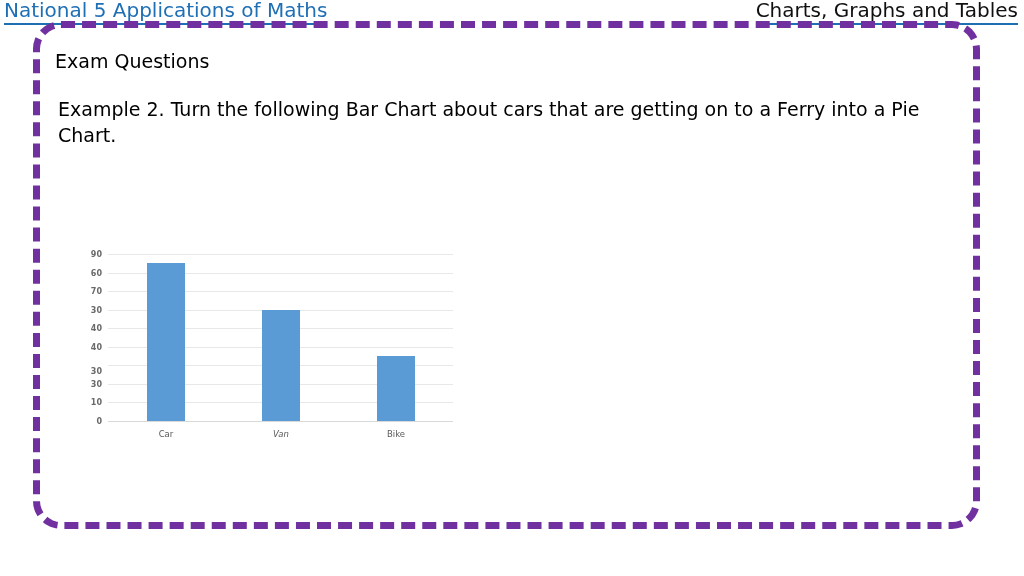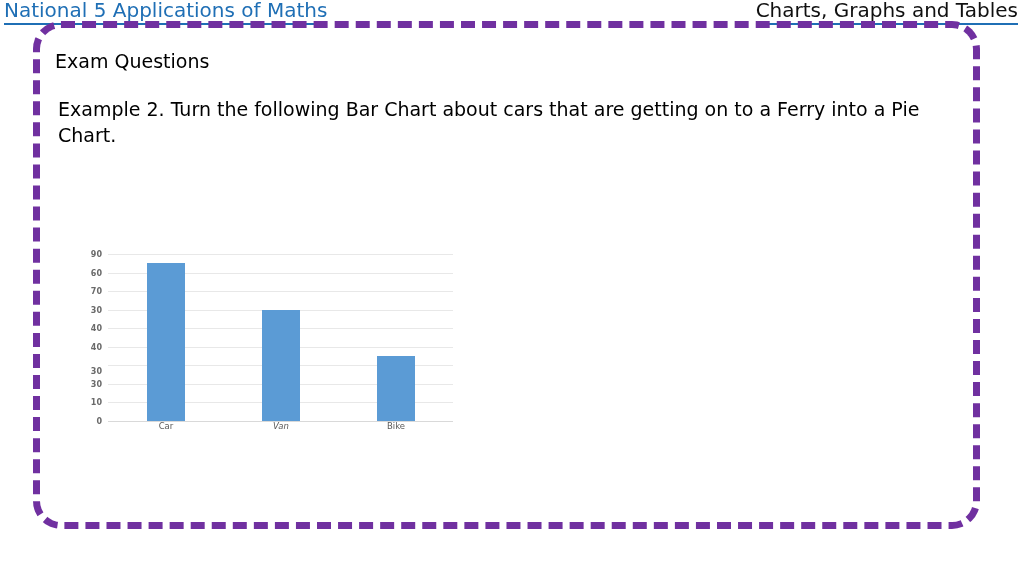--- a/index.html
+++ b/index.html
@@ -129,20 +129,21 @@
   }
   .bar {
     position: absolute;
     bottom: 0;
     background: #5B9BD5;
     width: 38px;
   }
   .xlabel {
     position: absolute;
     top: 100%;
+    margin-top: 8px;
     transform: translateX(-50%);
     font-family: "DejaVu Sans", sans-serif;
     font-size: 8.5px;
     color: #595959;
     white-space: nowrap;
   }
 </style>
 </head>
 <body>
 

